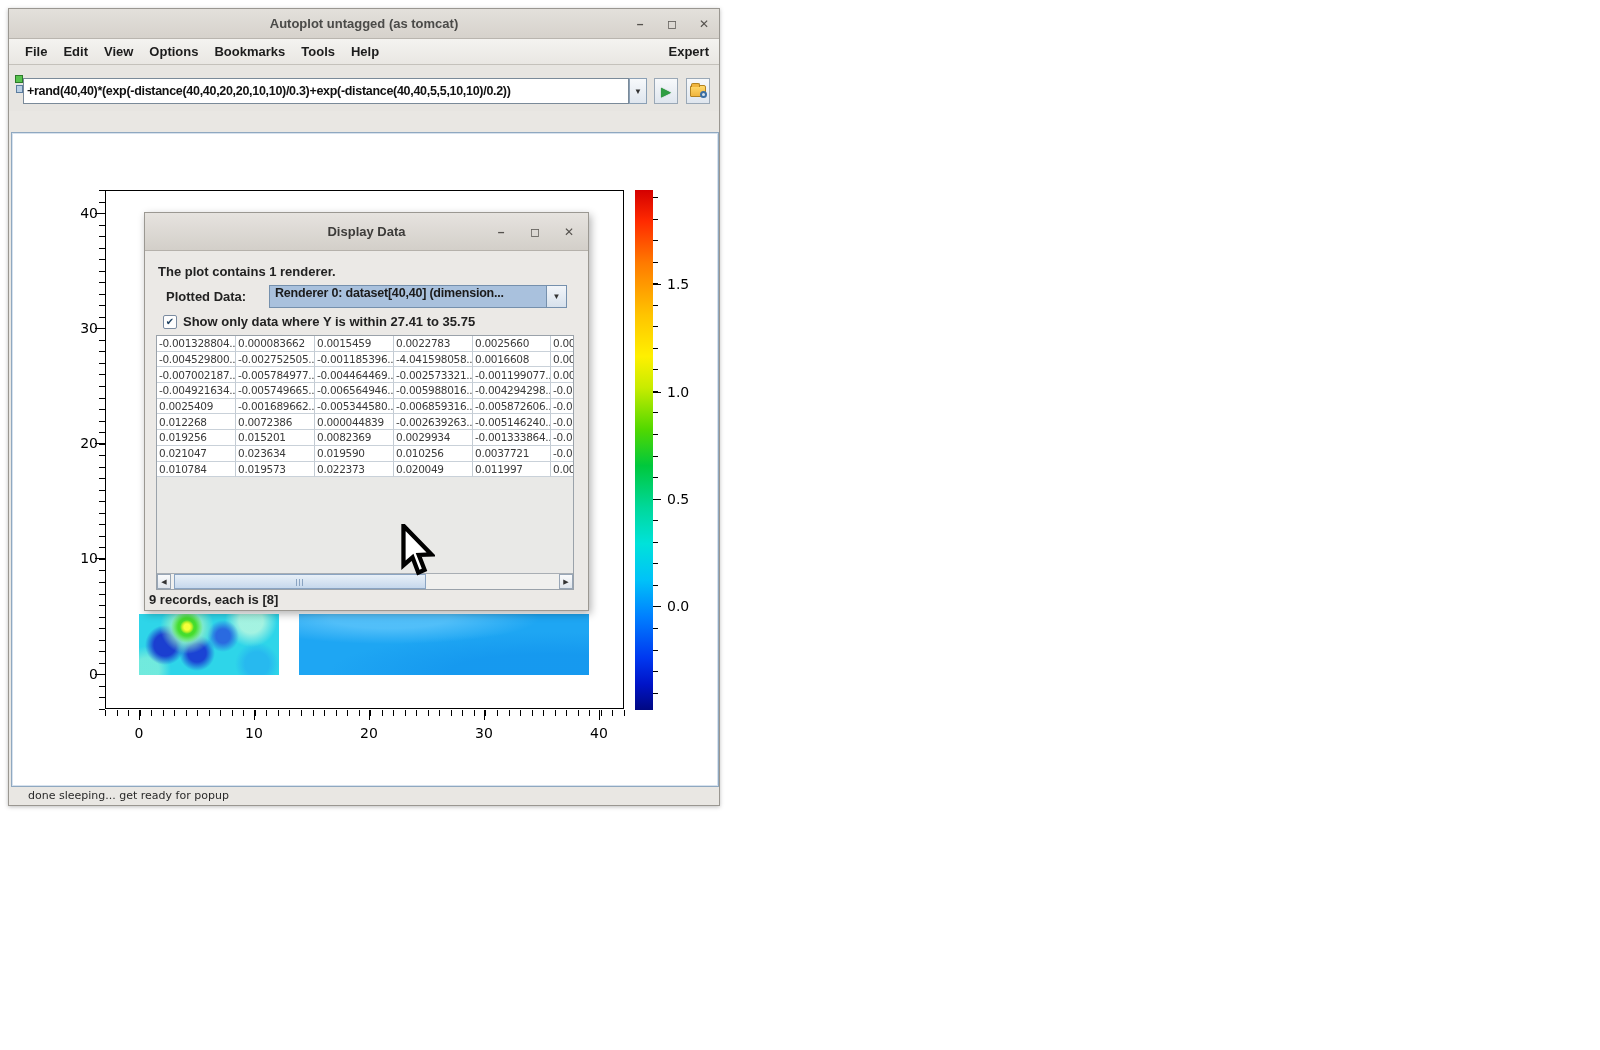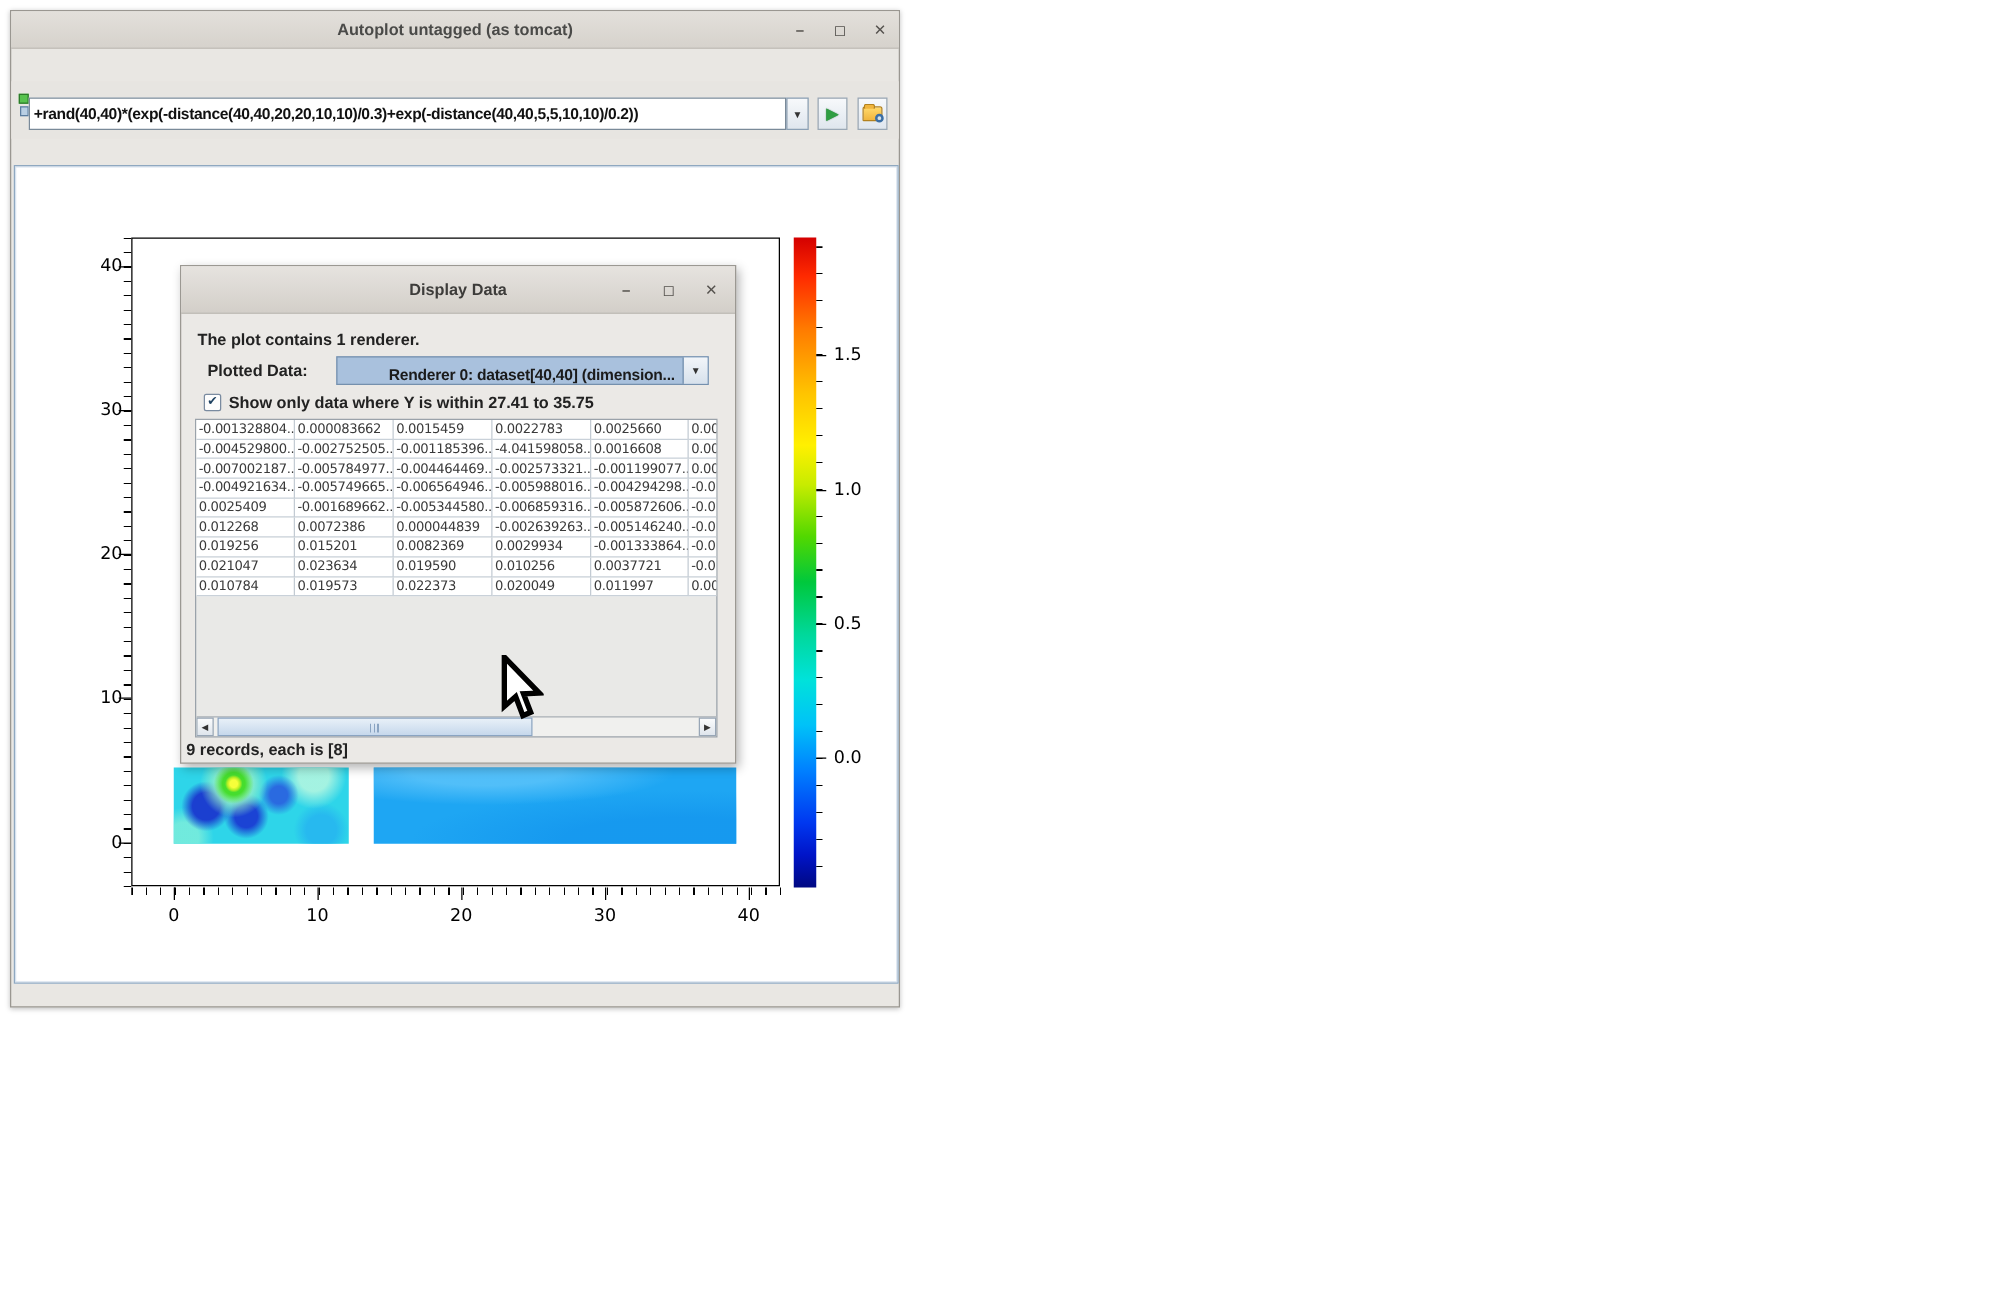--- a/index.html
+++ b/index.html
@@ -100,21 +100,21 @@
   .dialog { position:absolute; left:132px; top:79px; width:445px; height:399px; background:#ebe9e6;
     border:1px solid #9b9892; box-shadow:2px 3px 8px rgba(0,0,0,.3); }
   .dlg-titlebar { position:absolute; left:0; top:0; width:100%; height:38px;
     background:linear-gradient(#e6e3df,#d3cfc9); border-bottom:1px solid #b5b1ab;
     display:flex; align-items:center; justify-content:center; }
   .dlg-title { font-size:13px; font-weight:bold; color:#3d3c3a; }
   .dlg-controls { position:absolute; right:10px; top:0; height:38px; display:flex; align-items:center; gap:16px; }
   .dlg-line { position:absolute; left:13px; top:51px; font-size:13px; font-weight:bold; color:#222; }
   .plotted-label { position:absolute; left:21px; top:76px; font-size:13px; font-weight:bold; color:#222; }
   .combo { position:absolute; left:124px; top:72px; width:298px; height:23px; background:#a9c1dd;
-    border:1px solid #7590ad; display:flex; align-items:flex-end;padding-left:36px; }
+    border:1px solid #7590ad; display:flex; align-items:flex-start; }
   .combo-text { flex:1; padding:0 5px; font-size:12.5px; font-weight:bold; color:#1b1b1b;
     white-space:nowrap; overflow:hidden; letter-spacing:-0.2px; }
   .combo-btn { width:20px; height:100%; background:linear-gradient(#f2f5f9,#d7e1ec);
     border-left:1px solid #7590ad; display:flex; align-items:center; justify-content:center; }
   .checkbox-row { position:absolute; left:18px; top:101px; display:flex; align-items:center; }
   .checkbox { width:14px; height:14px; background:#fdfdfd; border:1px solid #7a8ba0; border-radius:2px;
     display:flex; align-items:center; justify-content:center; font-size:10px; color:#1d4060; }
   .checkbox-label { margin-left:6px; font-size:13px; font-weight:bold; color:#222; }
 
   .table-outer { position:absolute; left:11px; top:122px; width:418px; height:255px;
@@ -155,20 +155,33 @@
 
     <div class="titlebar">
       <span class="title-text">Autoplot untagged (as tomcat)</span>
       <div class="win-controls">
         <div class="win-btn">–</div>
         <div class="win-btn">◻</div>
         <div class="win-btn">✕</div>
       </div>
     </div>
 
+    <div class="menubar">
+      <div style="display:flex;">
+          <div class="menu-item">File</div>
+          <div class="menu-item">Edit</div>
+          <div class="menu-item">View</div>
+          <div class="menu-item">Options</div>
+          <div class="menu-item">Bookmarks</div>
+          <div class="menu-item">Tools</div>
+          <div class="menu-item">Help</div>
+        </div>
+      <div class="menu-spacer"></div>
+      <span class="expert-label">Expert</span>
+    </div>
 
     <div class="toolbar">
       <div class="conn-indicator">
         <div class="sq-green"></div>
         <div class="sq-blue"></div>
       </div>
       <div class="uri-field">
         <span class="uri-text">+rand(40,40)*(exp(-distance(40,40,20,20,10,10)/0.3)+exp(-distance(40,40,5,5,10,10)/0.2))</span>
       </div>
       <div class="tb-btn uri-drop">
@@ -334,18 +347,21 @@
                 <div class="sb-grip"></div>
               </div>
             </div>
             <div class="sb-arrow right">▶</div>
           </div>
         </div>
         <div class="records-line">9 records, each is [8]</div>
       </div>
     </div>
 
+    <div class="statusbar">
+      <span class="status-text">done sleeping... get ready for popup</span>
+    </div>
   </div>
 
   <svg class="cursor" width="40" height="56" viewBox="0 0 24 34">
     <path d="M5 1 L5 25 L10.5 20.2 L14 29.5 L17.8 27.8 L14.3 18.8 L22 18.5 Z" fill="#ffffff" stroke="#000000" stroke-width="2.6" stroke-linejoin="miter"></path>
   </svg>
 </div>
 
 </body></html>

